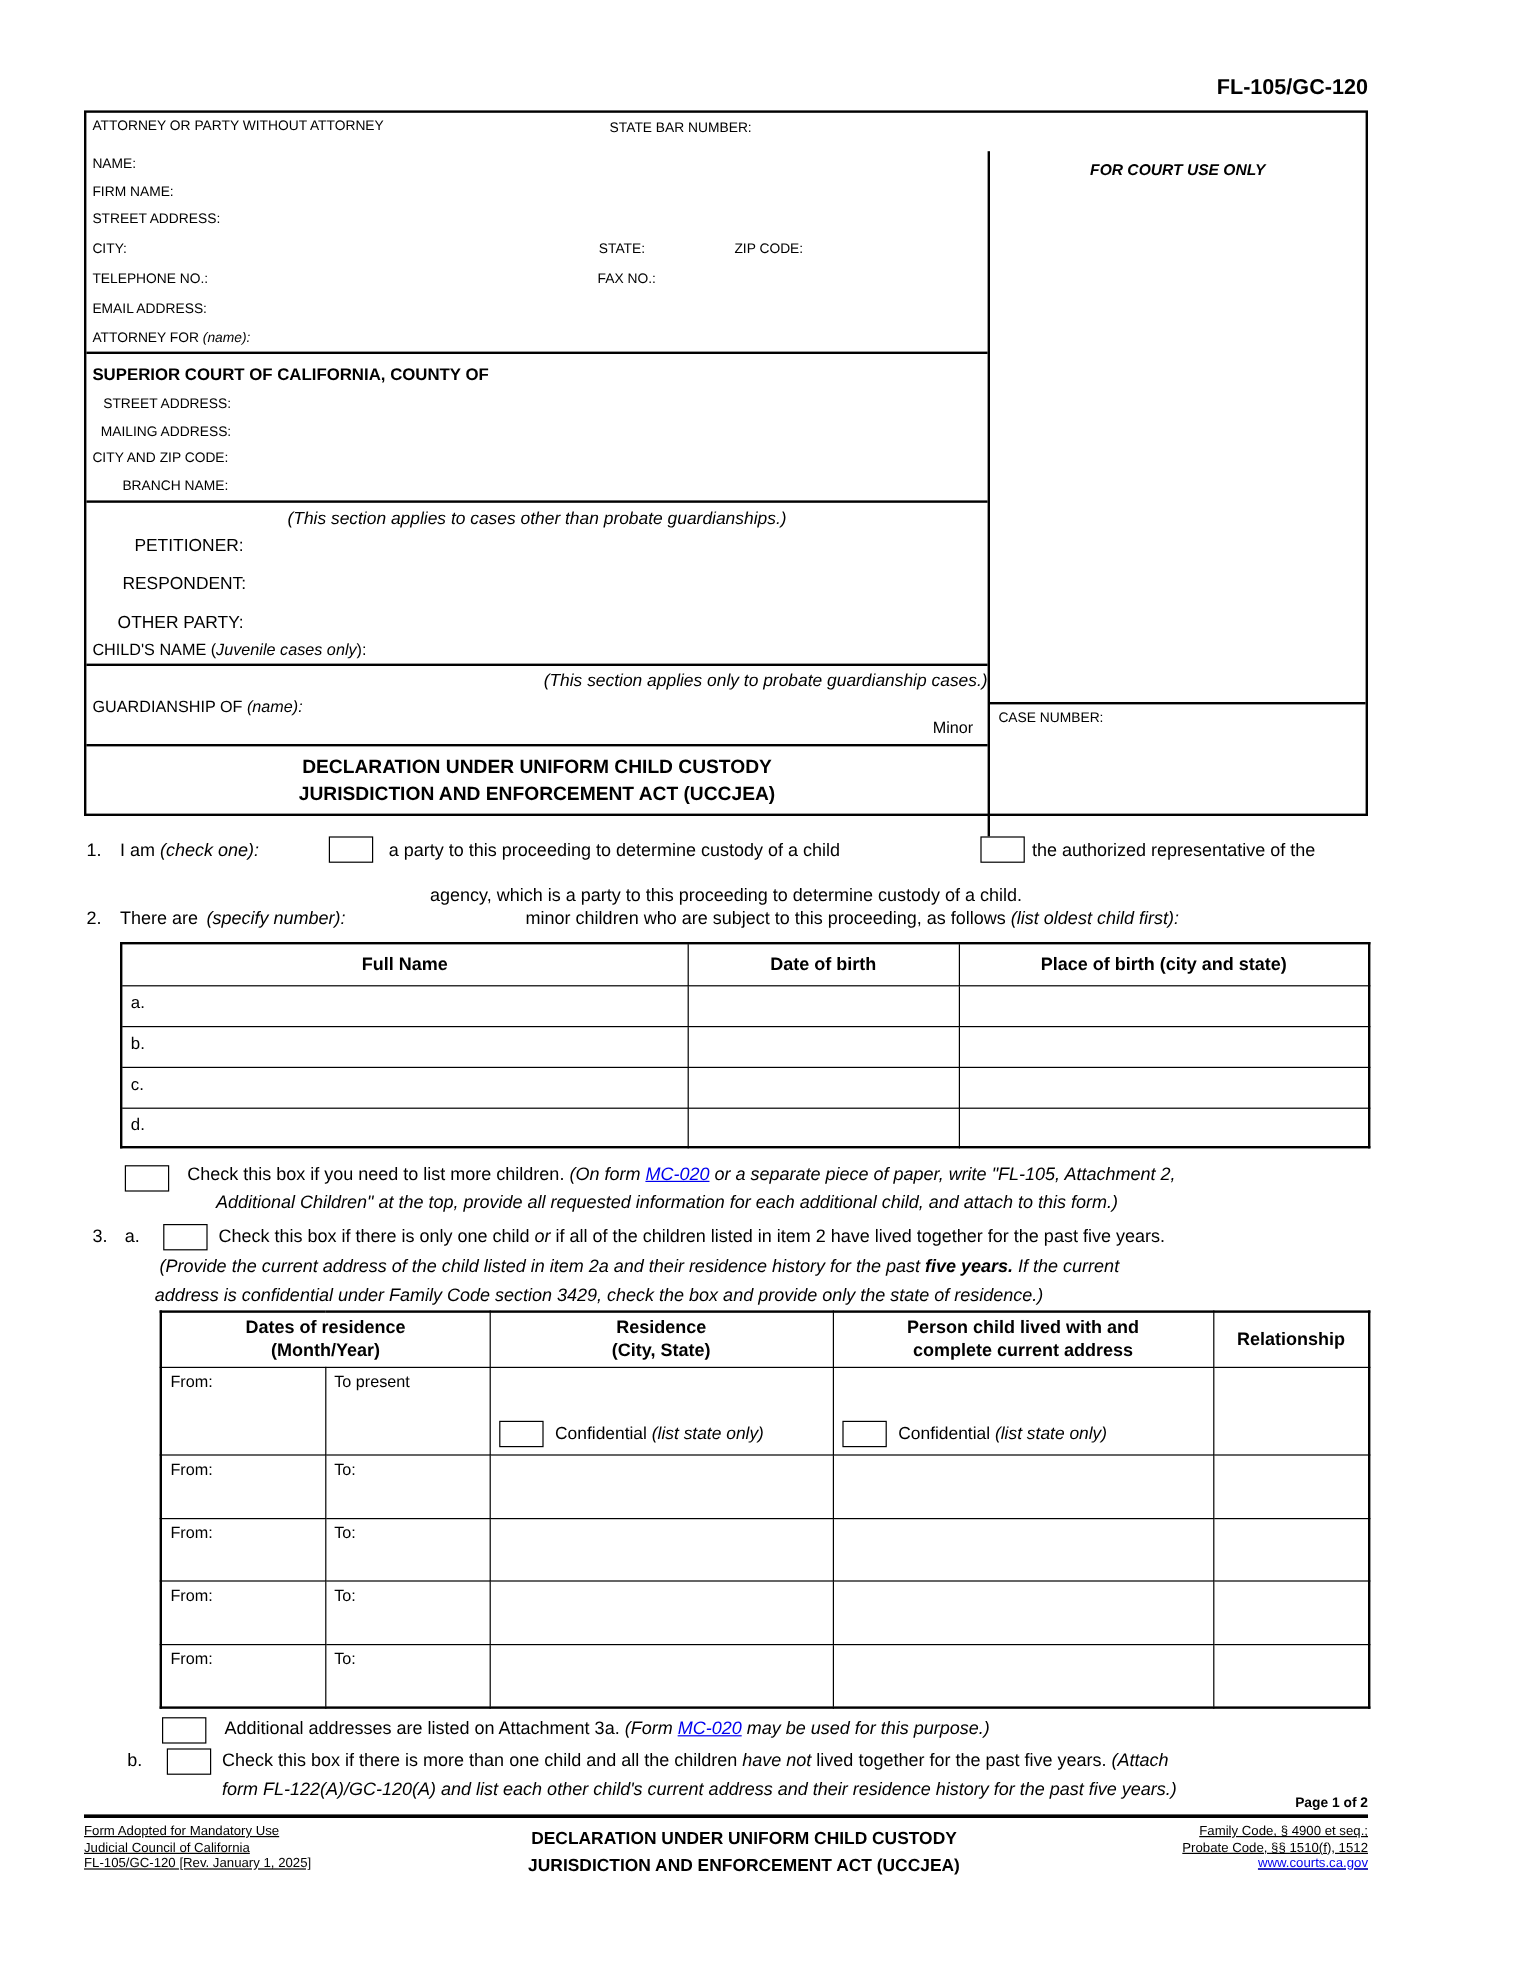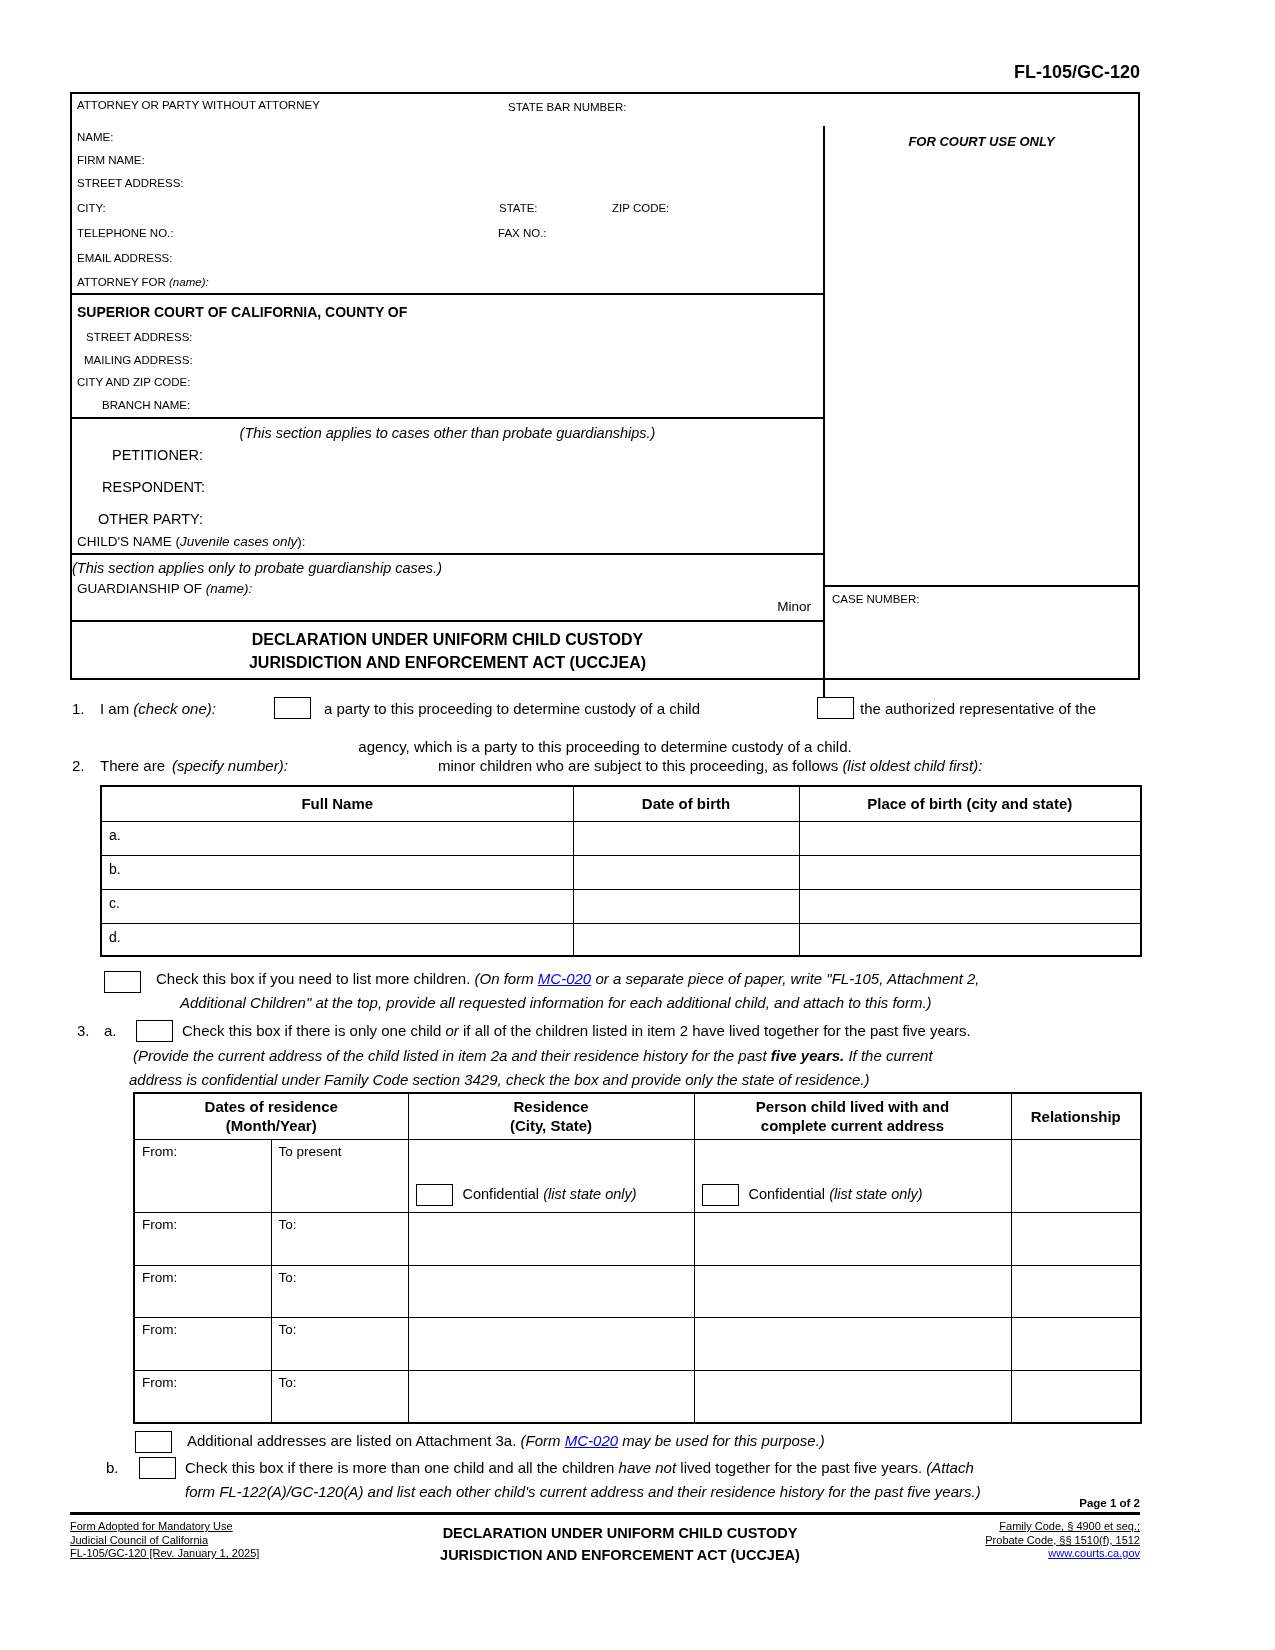--- a/index.html
+++ b/index.html
@@ -101,21 +101,21 @@
         <div class="it nw" style="text-align:center;padding-top:6px;font-size:14.5px">(This section applies to cases other than probate guardianships.)</div>
         <span class="abs nw" style="left:40px;top:28px;font-size:14.5px">PETITIONER:</span>
         <span class="abs nw" style="left:30px;top:60px;font-size:14.5px">RESPONDENT:</span>
         <span class="abs nw" style="left:26px;top:92px;font-size:14.5px">OTHER PARTY:</span>
         <span class="abs nw" style="left:5px;top:115px;font-size:13.5px">
           <span>CHILD'S NAME (</span><span class="it">Juvenile cases only</span><span>):</span>
         </span>
       </div>
 
       <div class="sec sec-guard">
-        <div class="it nw" style="text-align:left;padding-top:5px;font-size:14.5px">(This section applies only to probate guardianship cases.)</div>
+        <div class="it nw" style="text-align:right;padding-top:5px;font-size:14.5px">(This section applies only to probate guardianship cases.)</div>
         <span class="abs nw" style="left:5px;top:26px;font-size:13.5px">
           <span>GUARDIANSHIP OF</span>
           <span class="it">(name):</span>
         </span>
         <span class="abs nw" style="right:12px;top:44px;font-size:13.5px">Minor</span>
       </div>
 
       <div class="sec sec-title">
         <div>DECLARATION UNDER UNIFORM CHILD CUSTODY</div>
         <div>JURISDICTION AND ENFORCEMENT ACT (UCCJEA)</div>

